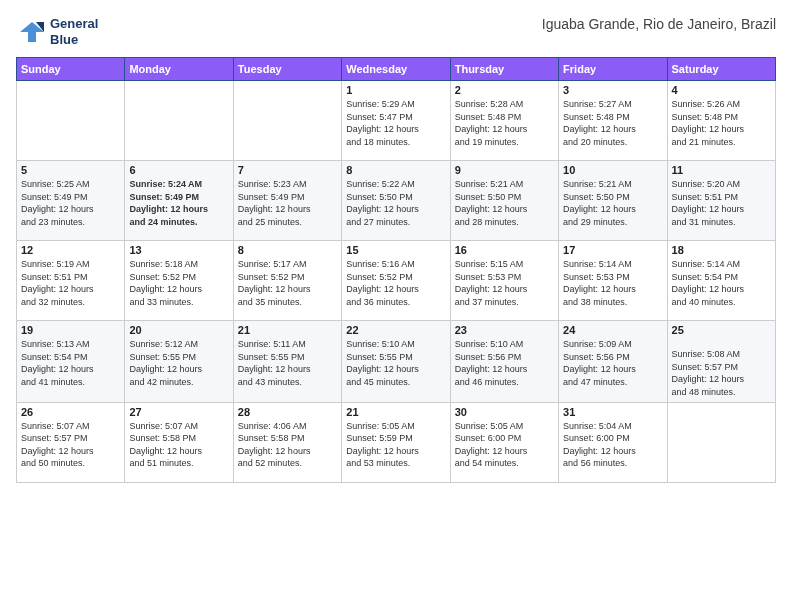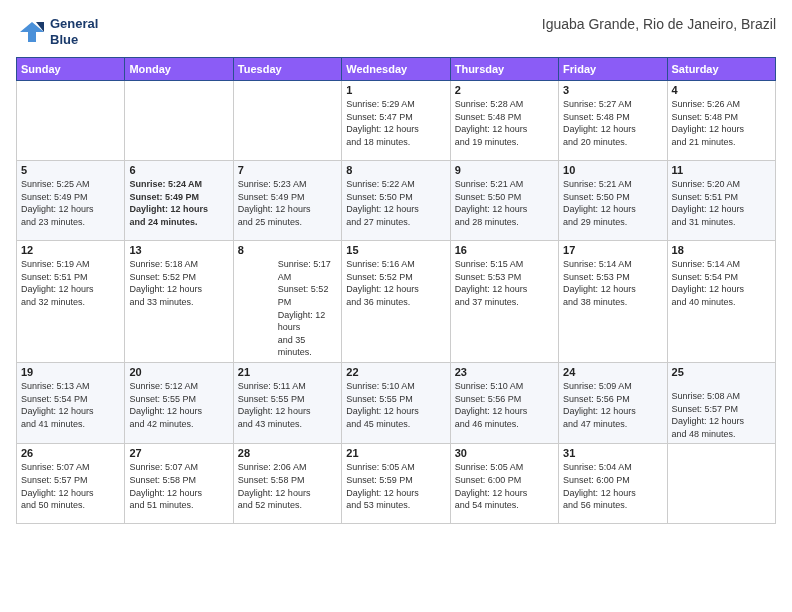--- a/index.html
+++ b/index.html
@@ -227,21 +227,21 @@
           </td>
           <td>
             <div class="day-number">13</div>
             <div class="day-info" style="white-space: pre-line;">Sunrise: 5:18 AM
 Sunset: 5:52 PM
 Daylight: 12 hours
 and 33 minutes.</div>
           </td>
           <td>
             <div class="day-number">8</div>
-            <div class="day-info" style="white-space: pre-line; margin-left: 40px;">Sunrise: 5:17 AM
+            <div class="day-info" style="white-space: pre-line;">Sunrise: 5:17 AM
 Sunset: 5:52 PM
 Daylight: 12 hours
 and 35 minutes.</div>
           </td>
           <td>
             <div class="day-number">15</div>
             <div class="day-info" style="white-space: pre-line;">Sunrise: 5:16 AM
 Sunset: 5:52 PM
 Daylight: 12 hours
 and 36 minutes.</div>
@@ -329,21 +329,21 @@
           </td>
           <td>
             <div class="day-number">27</div>
             <div class="day-info" style="white-space: pre-line;">Sunrise: 5:07 AM
 Sunset: 5:58 PM
 Daylight: 12 hours
 and 51 minutes.</div>
           </td>
           <td>
             <div class="day-number">28</div>
-            <div class="day-info" style="white-space: pre-line;">Sunrise: 2:06 AM
+            <div class="day-info" style="white-space: pre-line;">Sunrise: 4:06 AM
 Sunset: 5:58 PM
 Daylight: 12 hours
 and 52 minutes.</div>
           </td>
           <td>
             <div class="day-number">21</div>
             <div class="day-info" style="white-space: pre-line;">Sunrise: 5:05 AM
 Sunset: 5:59 PM
 Daylight: 12 hours
 and 53 minutes.</div>

